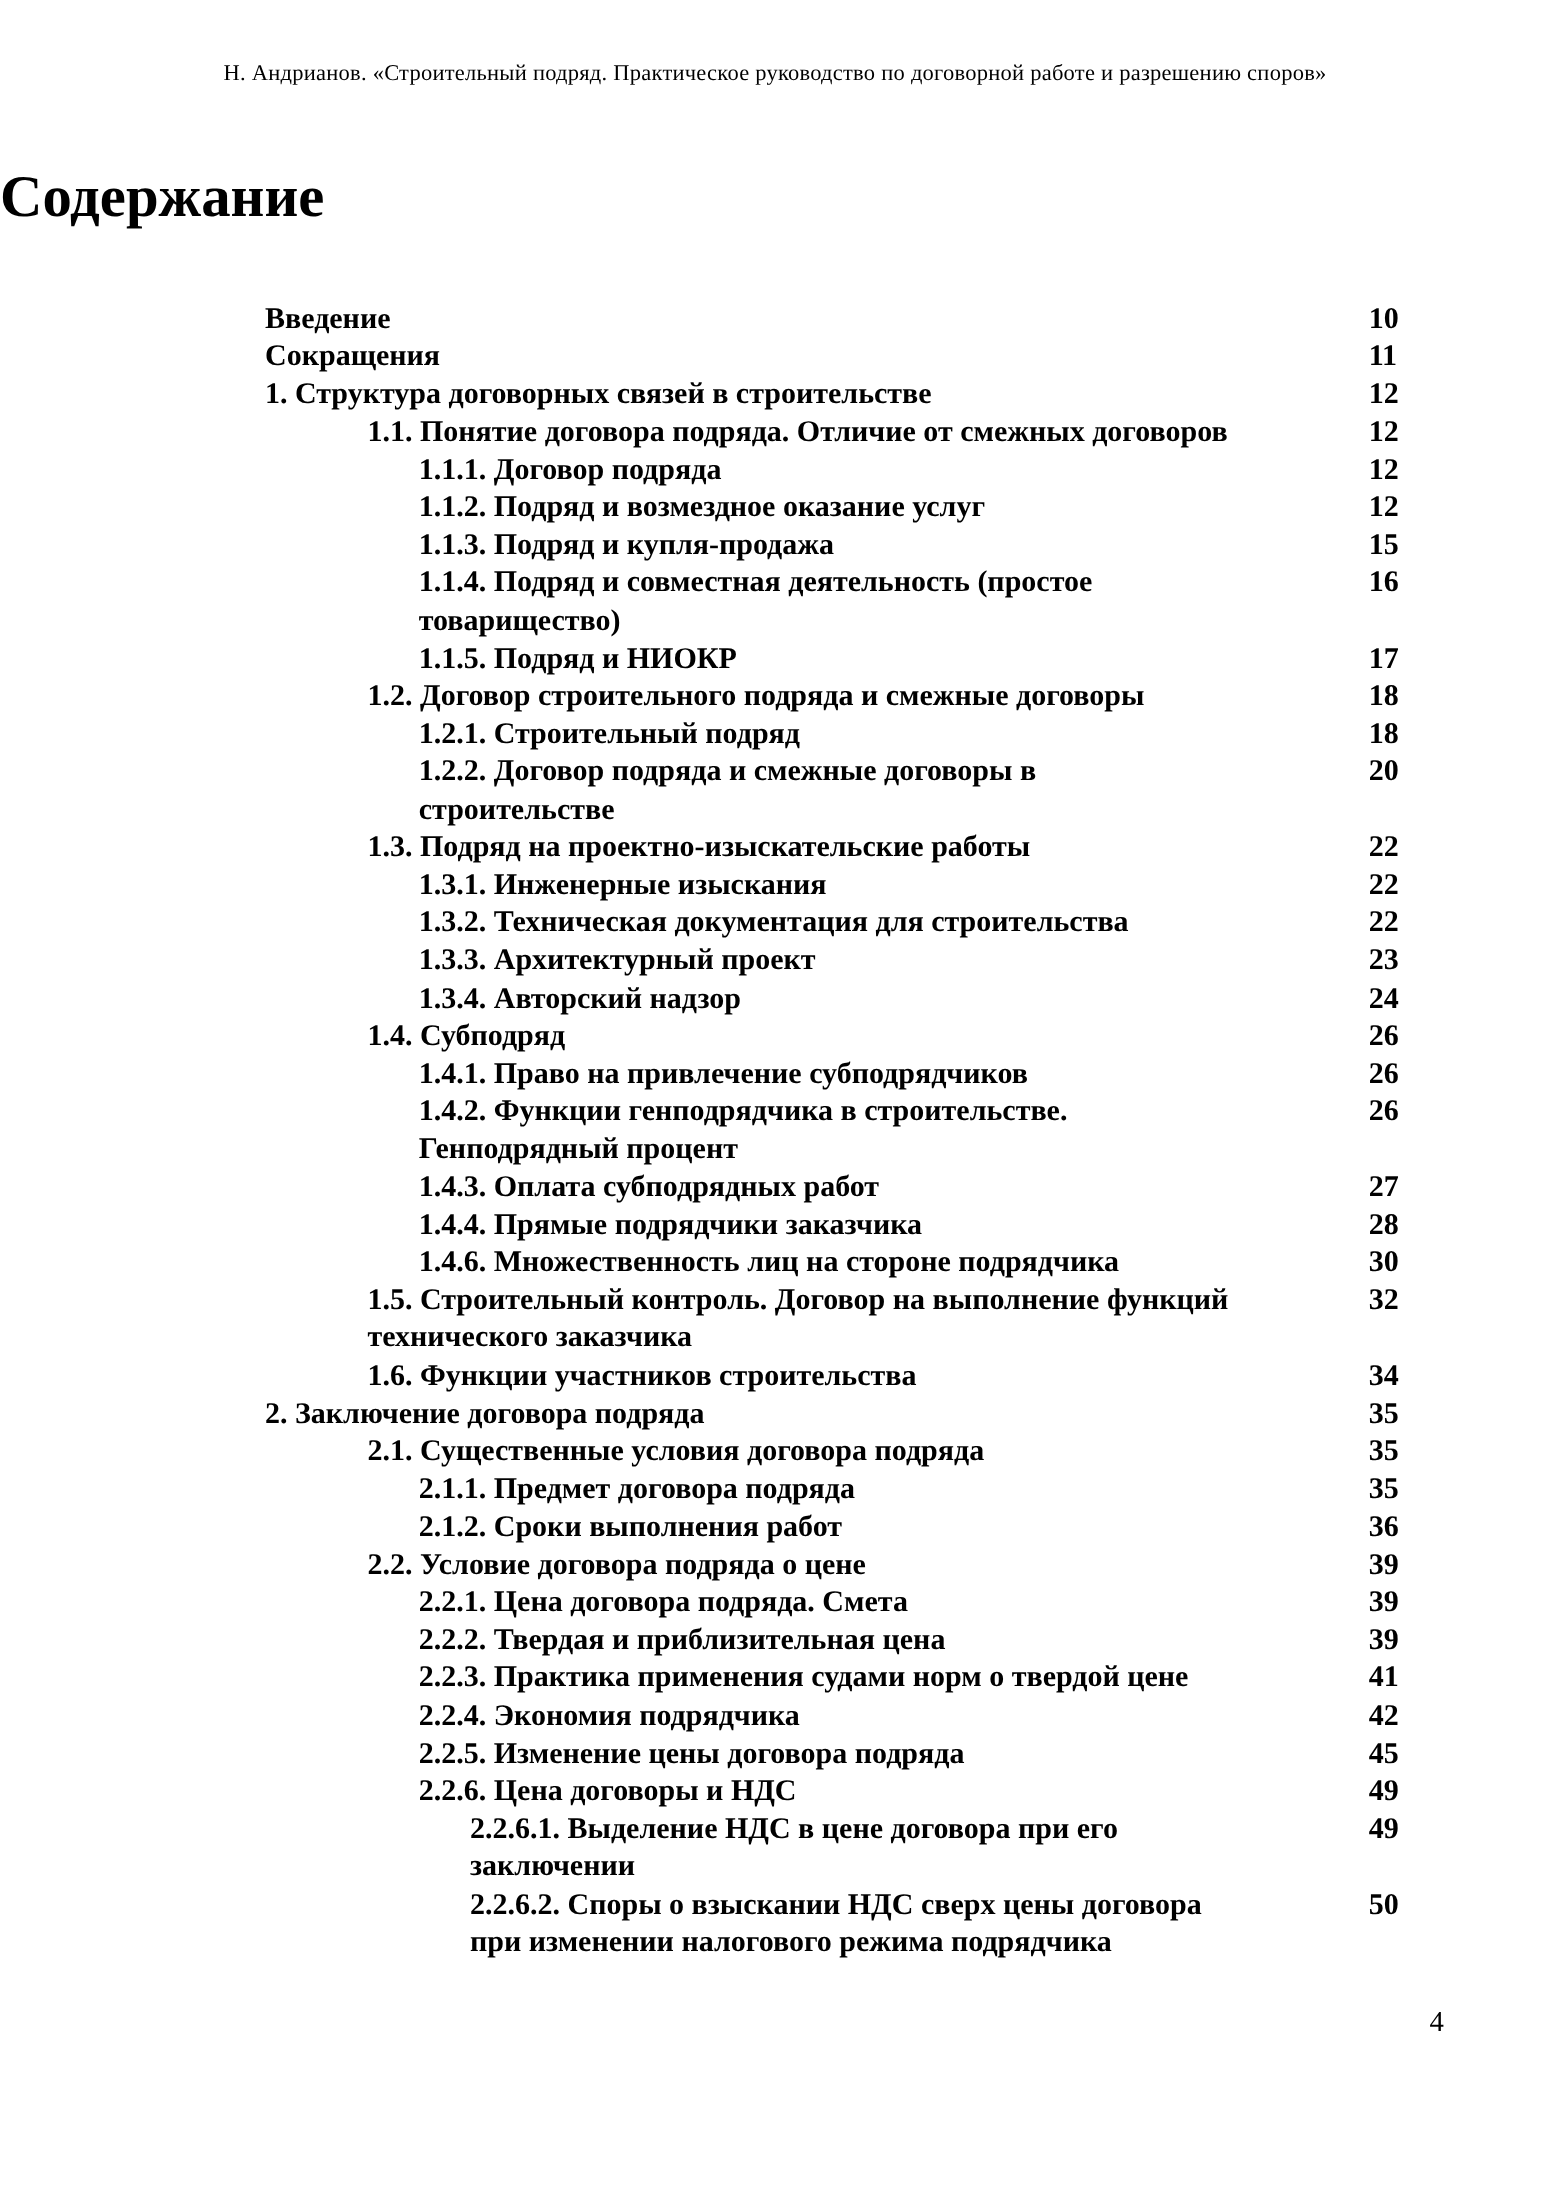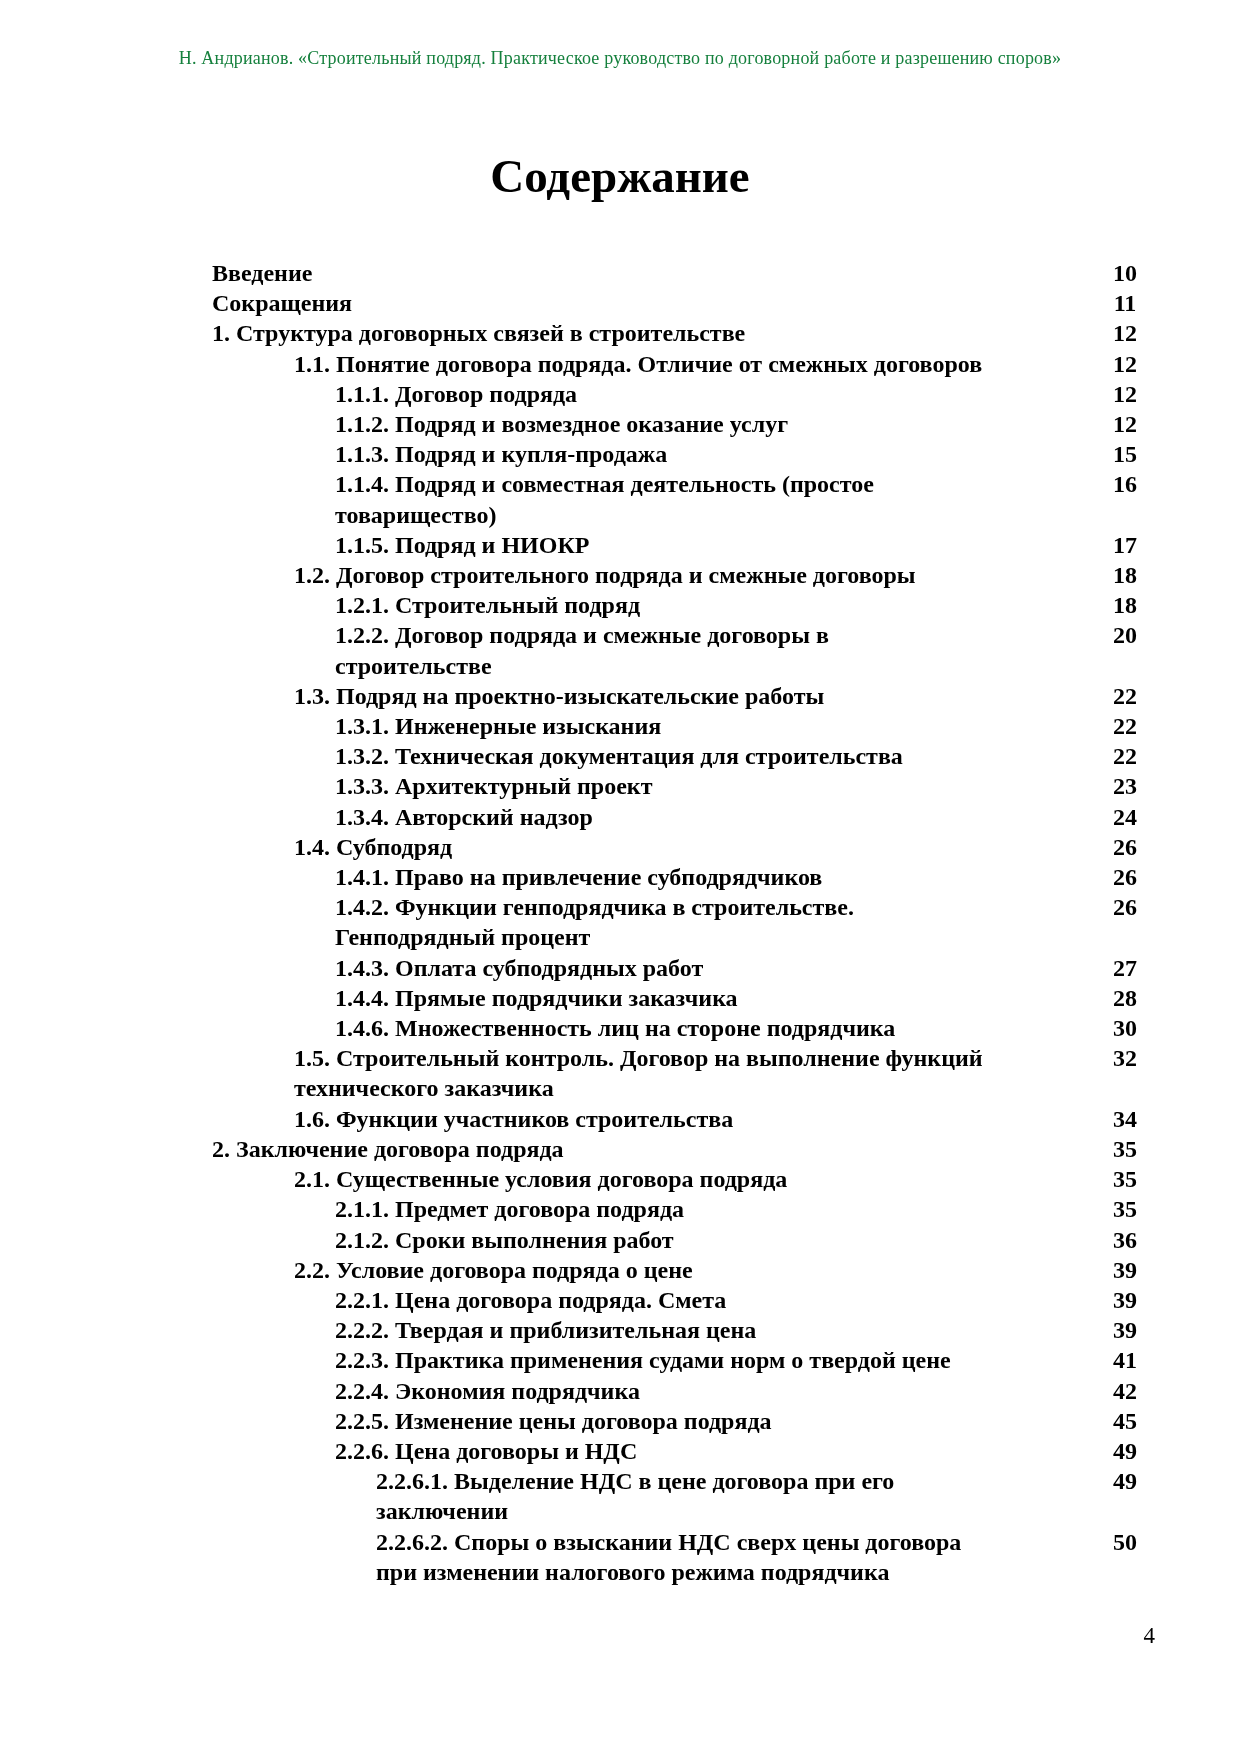--- a/index.html
+++ b/index.html
@@ -13,26 +13,26 @@
     position: relative;
     width: 1240px; height: 1753px;
     overflow: hidden;
     background: #ffffff;
   }
   .running-header {
     margin-top: 46px;
     text-align: center;
     font-size: 18px;
     line-height: 24px;
-    color: #15803d;
+    color: #000000;
     letter-spacing: 0.2px;
   }
   .doc-title {
-    margin-top: 78px;
-    text-align: center;
+    margin-top: 60px;
+    text-align: left;
     font-size: 47px;
     line-height: 56px;
     font-weight: bold;
     color: #000000;
   }
   .toc {
     margin: 54px 85px 0 212px; 
     font-weight: bold;
   }
   .toc-row {
@@ -46,21 +46,21 @@
     white-space: nowrap;
     overflow: visible;
   }
   .lvl0 { padding-left: 0; }
   .lvl1 { padding-left: 82px; }
   .lvl2 { padding-left: 123px; }
   .lvl3 { padding-left: 164px; }
   .toc-page {
     flex: 0 0 60px;
     width: 60px;
-    text-align: center;
+    text-align: left;
     font-size: 24px;
   }
   .page-footer {
     margin-top: 36px;
     margin-right: 85px;
     text-align: right;
     font-size: 23px;
     line-height: 26px;
     color: #000000;
   }

